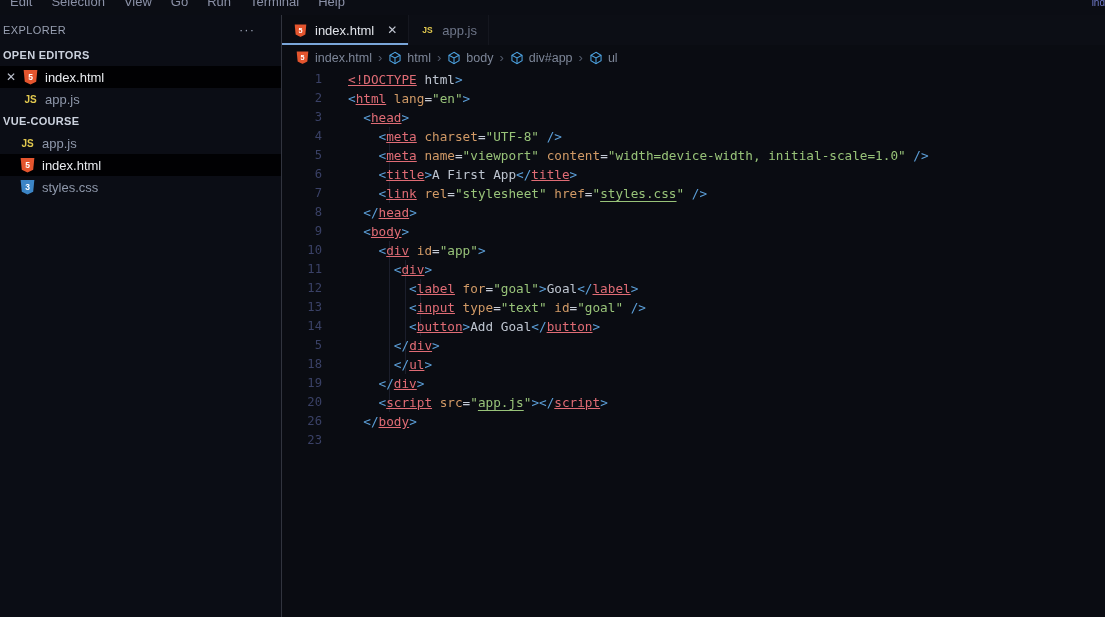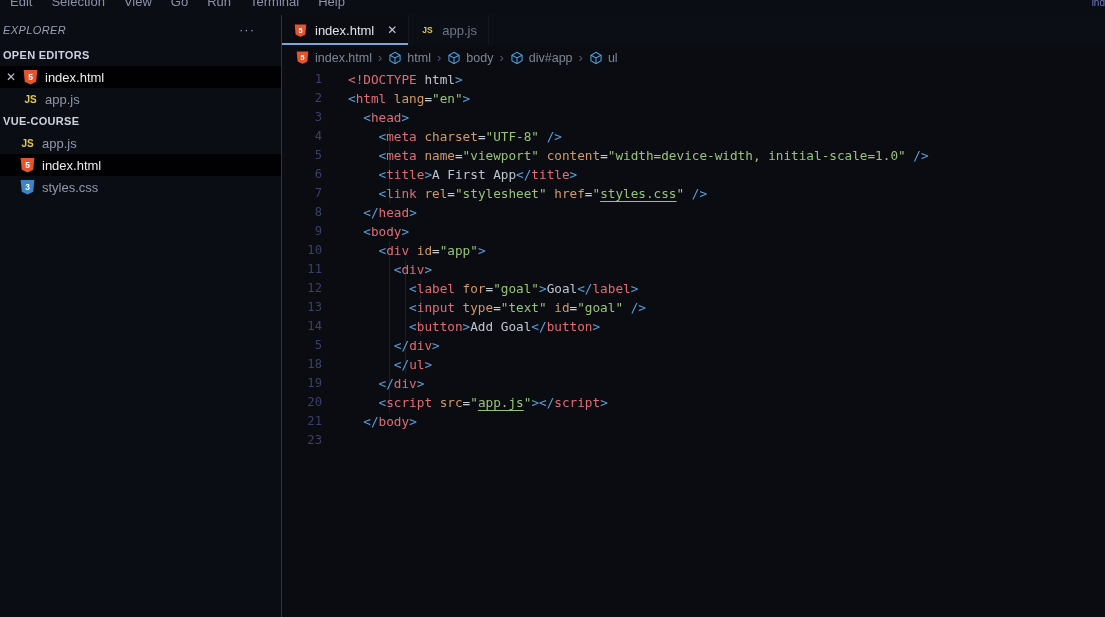--- a/index.html
+++ b/index.html
@@ -13,21 +13,21 @@
   .menubar { height:15px; position:relative; overflow:hidden; background:#0b0d14; }
   .menu-items { position:absolute; top:-8px; left:10px; display:flex; gap:19px; }
   .menu-item { font-size:13px; line-height:20px; color:#8b91a7; cursor:default; }
   .title-frag { position:absolute; top:-3px; right:0px; font-size:10px; color:#6f79c8; }
   
   .layout { display:flex; height:602px; }
   
   .sidebar { width:282px; flex:0 0 282px; background:#0b0d15; border-right:1px solid #31343e; overflow:hidden; }
   .sidebar-inner { margin-left:-7px; }
   .explorer-header { display:flex; align-items:center; justify-content:space-between; padding:9px 26px 8px 10px; }
-  .explorer-title { font-size:11px; letter-spacing:0.4px; color:#99a0b2;font-style:italic; }
+  .explorer-title { font-size:11px; letter-spacing:0.4px; color:#99a0b2; }
   .more-dots { font-size:13px; color:#9aa1b3; letter-spacing:1px; cursor:pointer; line-height:8px; }
   .section-header { font-size:11px; font-weight:bold; letter-spacing:0.3px; color:#ccd2de; padding:5px 0 5px 10px; }
   .srow { height:22px; display:flex; align-items:center; font-size:13px; color:#8f98ab; cursor:pointer; }
   .srow.active { background:#010103; color:#e9ebef; }
   .srow .label { margin-left:7px; }
   .srow.oe { padding-left:10px; }
   .srow.tree { padding-left:27px; }
   .close-x { width:16px; font-size:12px; color:#bdc2cf; margin-right:4px; text-align:center; }
   .spacer-x { width:20px; }
   
@@ -55,21 +55,21 @@
             font-family:"DejaVu Sans Mono","Liberation Mono",monospace; font-size:12.7px; }
   .line { height:19px; line-height:19px; display:flex; position:relative; white-space:pre; }
   .gutter { width:40px; flex:0 0 40px; text-align:right; color:#3a4166; font-size:12.2px; }
   .line.active .gutter { color:#7486c0; }
   .code { padding-left:26px; position:relative; z-index:2; }
   .line.active::before { content:""; position:absolute; left:66px; right:0; top:0; bottom:0;
                          border-top:1px solid #2e313c; border-bottom:1px solid #2e313c;
                          border-left:1px solid #2e313c; z-index:1; }
   .guide { position:absolute; top:0; bottom:0; width:1px; background:#1b1e2b; z-index:0; }
   .tok-p { color:#5c9fd8; }
-  .tok-t { color:#e06c75; }
+  .tok-t { color:#e06c75;text-decoration:underline; }
   .tok-a { color:#d19a66; }
   .tok-o { color:#c6ccd7; }
   .tok-s { color:#98c379; }
   .tok-u { color:#98c379; text-decoration:underline; text-underline-offset:3px; }
   .tok-x { color:#bdc4cf; }
 </style>
 </head>
 <body>
 
 <div class="window">
@@ -185,18 +185,18 @@
           <div class="line"><span class="gutter">9</span><span class="code"><span class="tok-x">  </span><span class="tok-p">&lt;</span><span class="tok-t">body</span><span class="tok-p">&gt;</span></span></div>
           <div class="line"><span class="guide" style="left:107.3px"></span><span class="gutter">10</span><span class="code"><span class="tok-x">    </span><span class="tok-p">&lt;</span><span class="tok-t">div</span><span class="tok-x"> </span><span class="tok-a">id</span><span class="tok-o">=</span><span class="tok-s">"app"</span><span class="tok-p">&gt;</span></span></div>
           <div class="line"><span class="guide" style="left:107.3px"></span><span class="guide" style="left:122.6px"></span><span class="gutter">11</span><span class="code"><span class="tok-x">      </span><span class="tok-p">&lt;</span><span class="tok-t">div</span><span class="tok-p">&gt;</span></span></div>
           <div class="line"><span class="guide" style="left:107.3px"></span><span class="guide" style="left:122.6px"></span><span class="guide" style="left:137.9px"></span><span class="gutter">12</span><span class="code"><span class="tok-x">        </span><span class="tok-p">&lt;</span><span class="tok-t">label</span><span class="tok-x"> </span><span class="tok-a">for</span><span class="tok-o">=</span><span class="tok-s">"goal"</span><span class="tok-p">&gt;</span><span class="tok-x">Goal</span><span class="tok-p">&lt;/</span><span class="tok-t">label</span><span class="tok-p">&gt;</span></span></div>
           <div class="line"><span class="guide" style="left:107.3px"></span><span class="guide" style="left:122.6px"></span><span class="guide" style="left:137.9px"></span><span class="gutter">13</span><span class="code"><span class="tok-x">        </span><span class="tok-p">&lt;</span><span class="tok-t">input</span><span class="tok-x"> </span><span class="tok-a">type</span><span class="tok-o">=</span><span class="tok-s">"text"</span><span class="tok-x"> </span><span class="tok-a">id</span><span class="tok-o">=</span><span class="tok-s">"goal"</span><span class="tok-x"> </span><span class="tok-p">/&gt;</span></span></div>
           <div class="line"><span class="guide" style="left:107.3px"></span><span class="guide" style="left:122.6px"></span><span class="guide" style="left:137.9px"></span><span class="gutter">14</span><span class="code"><span class="tok-x">        </span><span class="tok-p">&lt;</span><span class="tok-t">button</span><span class="tok-p">&gt;</span><span class="tok-x">Add Goal</span><span class="tok-p">&lt;/</span><span class="tok-t">button</span><span class="tok-p">&gt;</span></span></div>
           <div class="line"><span class="guide" style="left:107.3px"></span><span class="guide" style="left:122.6px"></span><span class="gutter">5</span><span class="code"><span class="tok-x">      </span><span class="tok-p">&lt;/</span><span class="tok-t">div</span><span class="tok-p">&gt;</span></span></div>
           <div class="line"><span class="guide" style="left:107.3px"></span><span class="guide" style="left:122.6px"></span><span class="gutter">18</span><span class="code"><span class="tok-x">      </span><span class="tok-p">&lt;/</span><span class="tok-t">ul</span><span class="tok-p">&gt;</span></span></div>
           <div class="line"><span class="guide" style="left:107.3px"></span><span class="gutter">19</span><span class="code"><span class="tok-x">    </span><span class="tok-p">&lt;/</span><span class="tok-t">div</span><span class="tok-p">&gt;</span></span></div>
           <div class="line"><span class="guide" style="left:107.3px"></span><span class="gutter">20</span><span class="code"><span class="tok-x">    </span><span class="tok-p">&lt;</span><span class="tok-t">script</span><span class="tok-x"> </span><span class="tok-a">src</span><span class="tok-o">=</span><span class="tok-s">"</span><span class="tok-u">app.js</span><span class="tok-s">"</span><span class="tok-p">&gt;</span><span class="tok-p">&lt;/</span><span class="tok-t">script</span><span class="tok-p">&gt;</span></span></div>
-          <div class="line"><span class="gutter">21</span><span class="code"><span class="tok-x">  </span><span class="tok-p">&lt;/</span><span class="tok-t">body</span><span class="tok-p">&gt;</span></span></div>
+          <div class="line"><span class="gutter">26</span><span class="code"><span class="tok-x">  </span><span class="tok-p">&lt;/</span><span class="tok-t">body</span><span class="tok-p">&gt;</span></span></div>
           <div class="line"><span class="gutter">23</span><span class="code"></span></div>
         </div>
     </div>
   </div>
 </div>
 
 </body></html>

